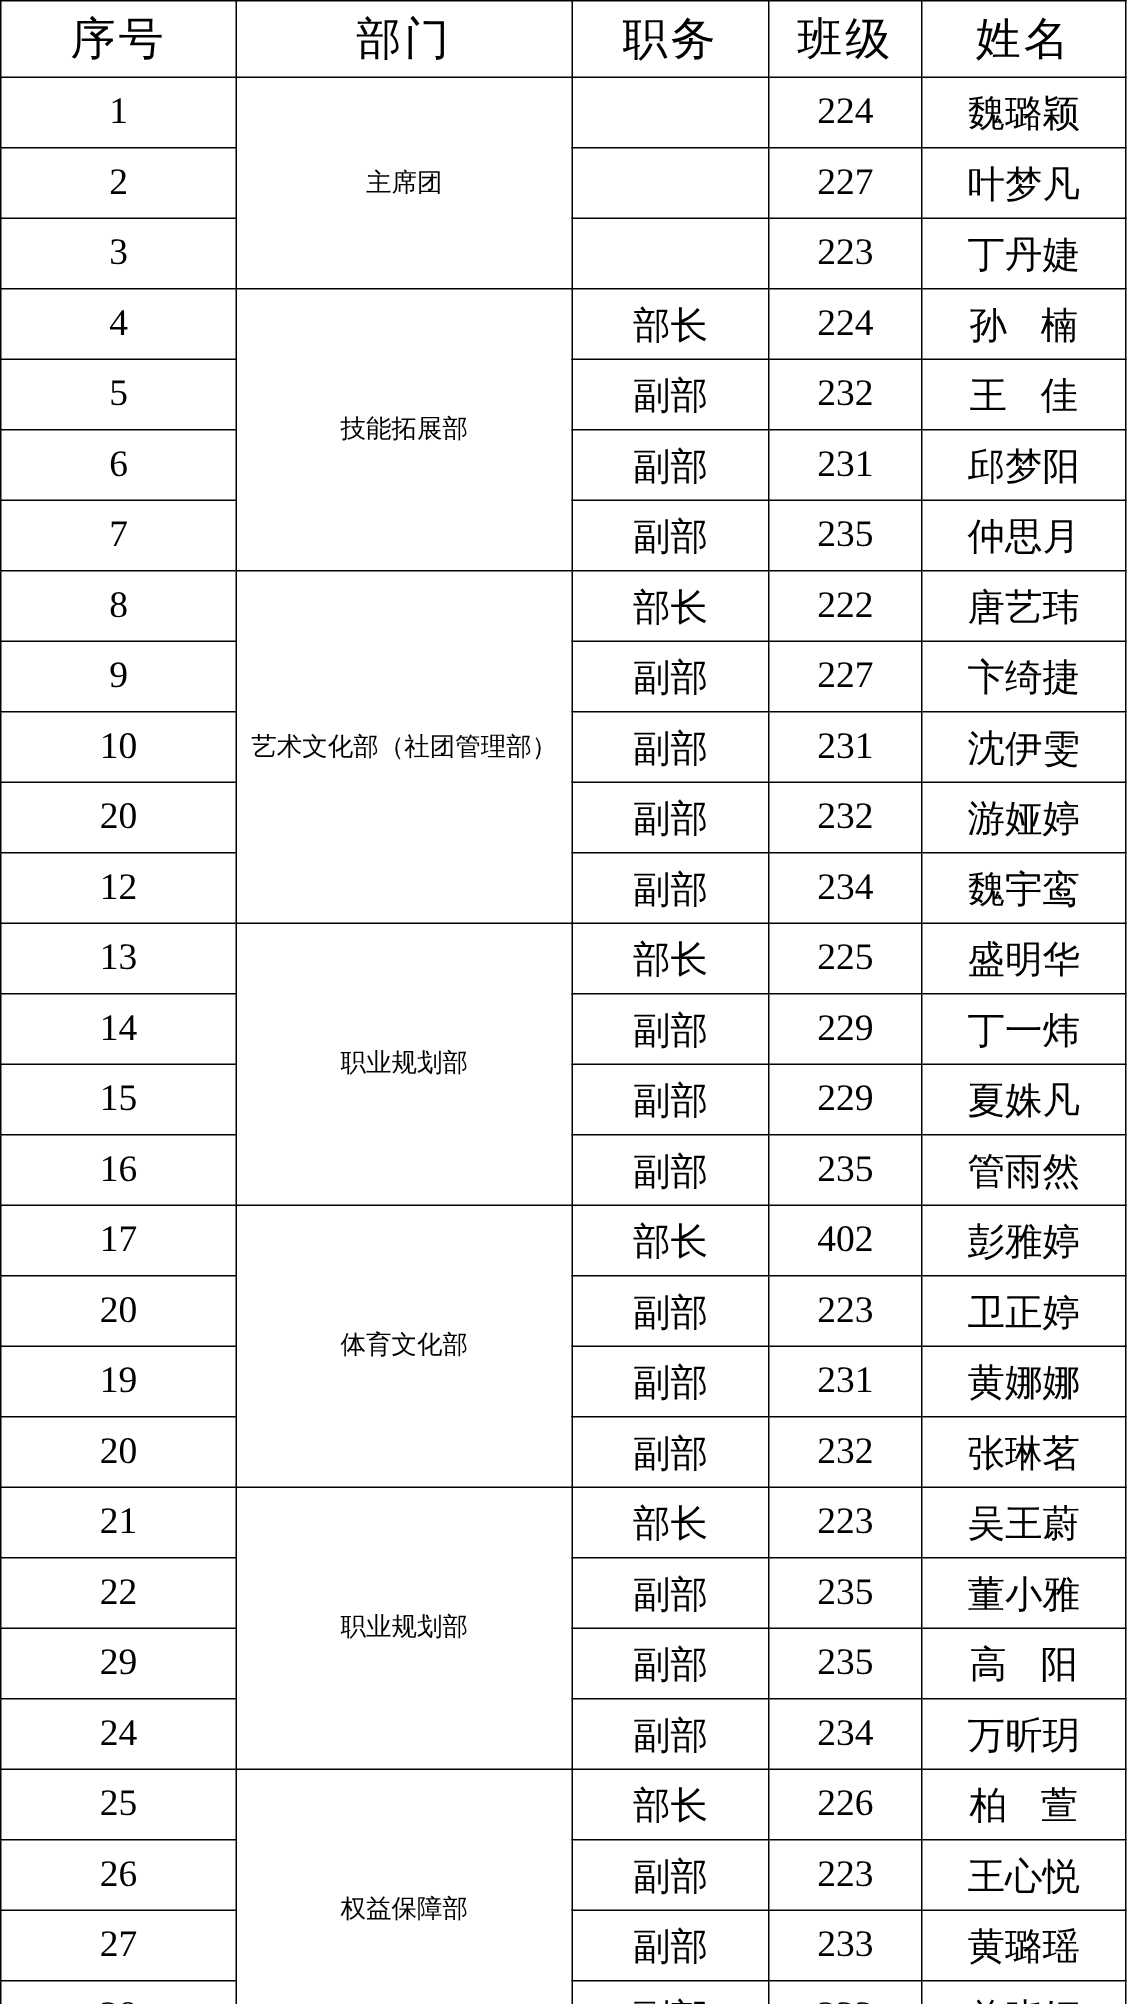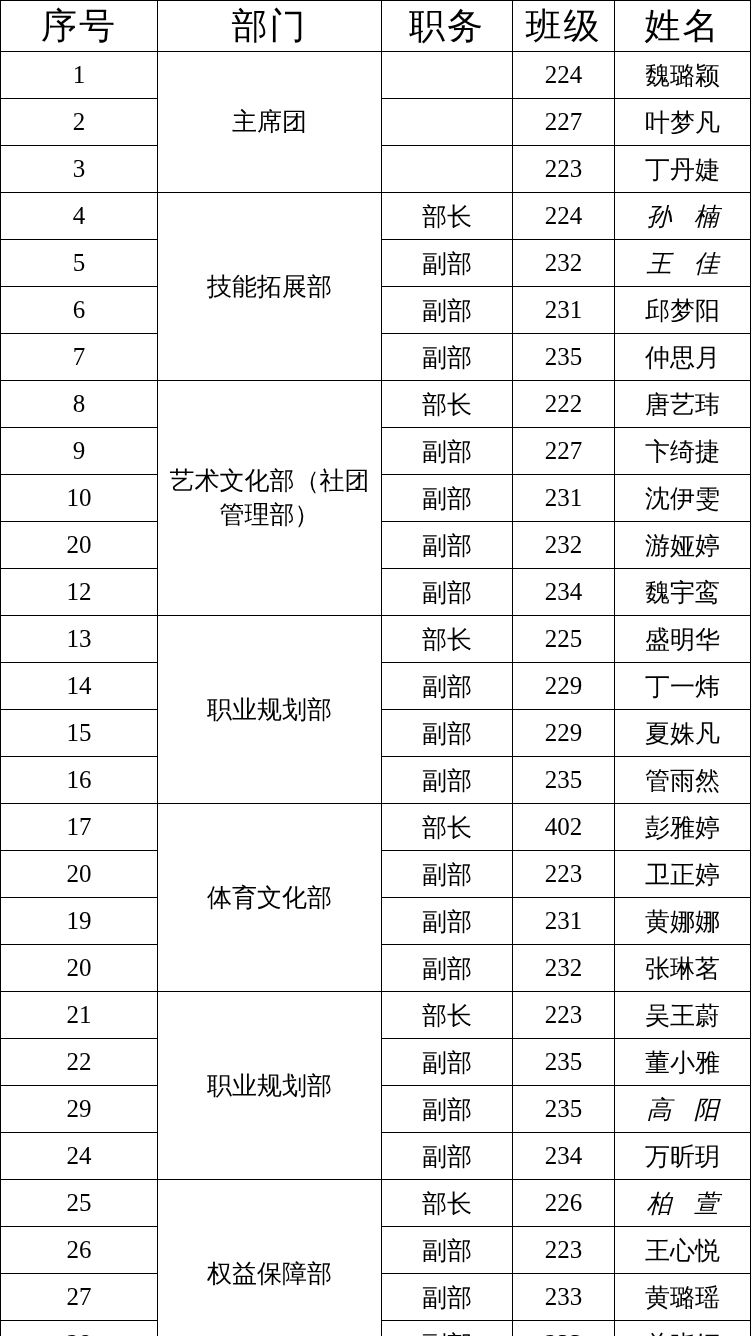--- a/index.html
+++ b/index.html
@@ -27,41 +27,40 @@
   }
   
   col.c-index { width: 157px; }
   col.c-dept  { width: 224px; }
   col.c-role  { width: 131px; }
   col.c-class { width: 102px; }
   col.c-name  { width: 136px; }
 
   thead th {
     height: 50px;
-    font-size: 36px;
+    font-size: 30px;
     font-weight: bold;
     letter-spacing: 2px;
     border-radius: 25px;
   }
   tbody td {
     height: 46px;
     font-size: 25px;
   }
   td.dept-cell {
-    font-size: 25px;
+    font-size: 17px;
     line-height: 1.35;
     padding: 0 10px;
   }
   td.name-cell {
     letter-spacing: 0px;
   }
   td.name-cell.spaced {
     letter-spacing: 8px;
     text-indent: 8px;
-    font-style: italic;
   }
   td.empty-cell { }
 </style>
 </head>
 <body>
 
 <table id="roster-table">
   <colgroup>
     <col class="c-index">
     <col class="c-dept">

